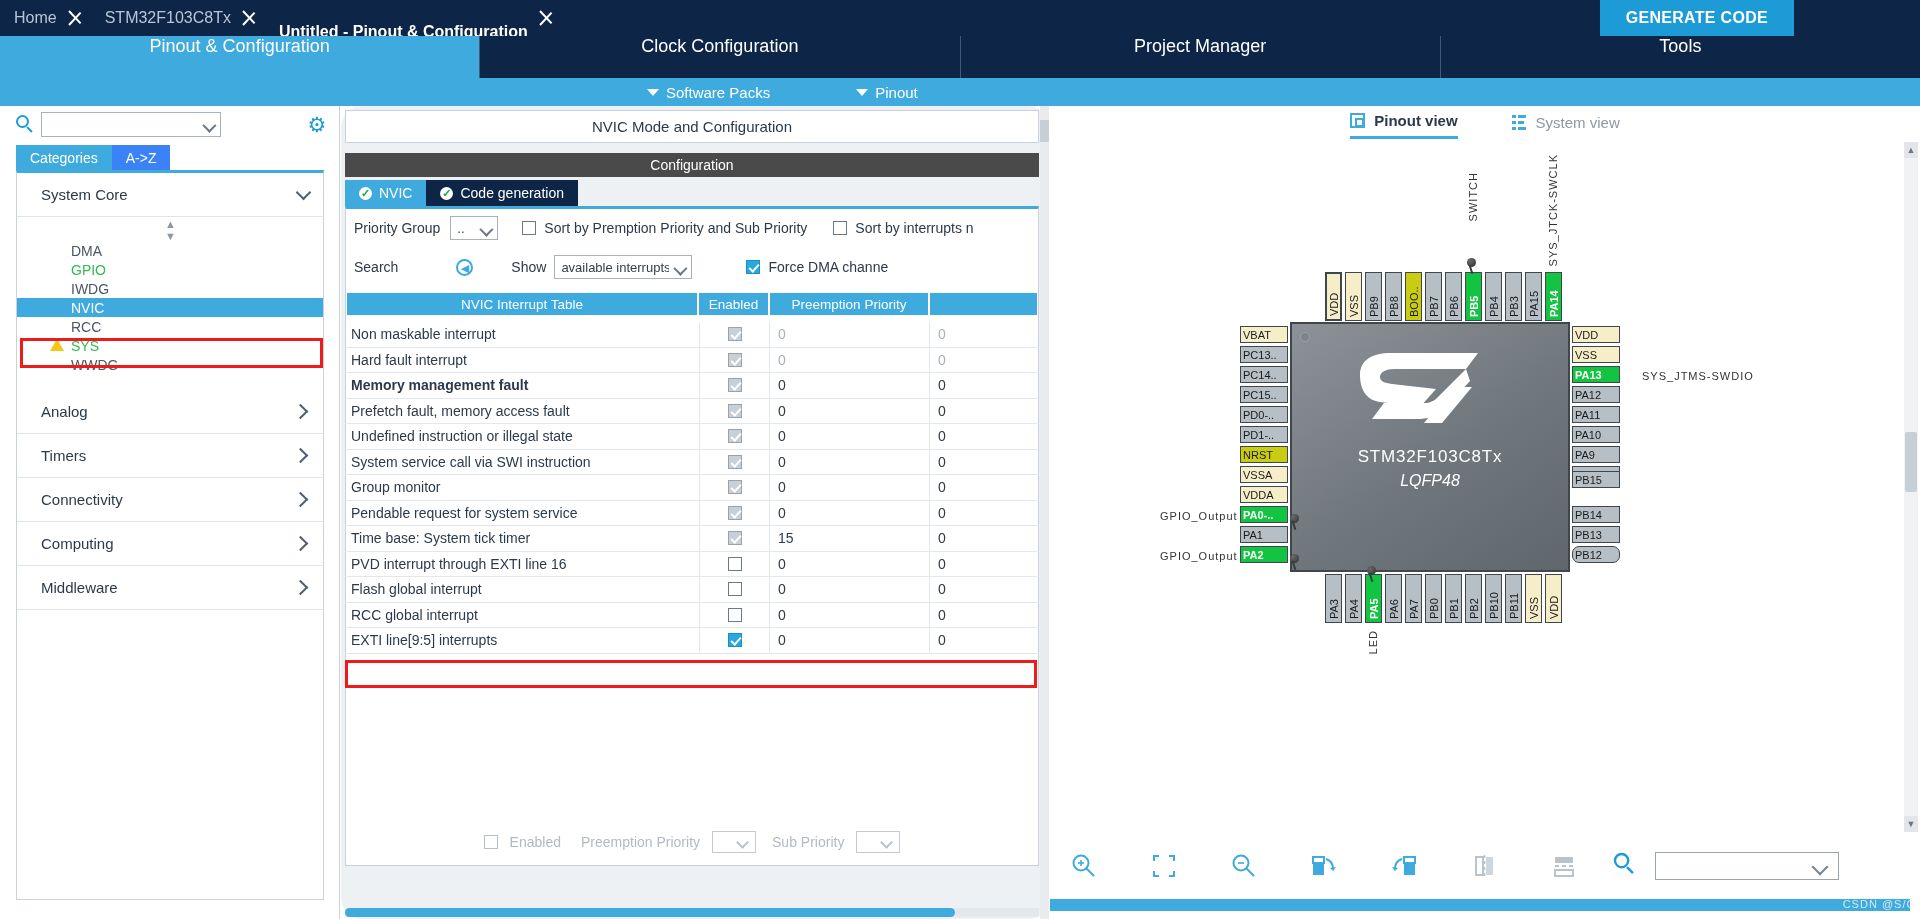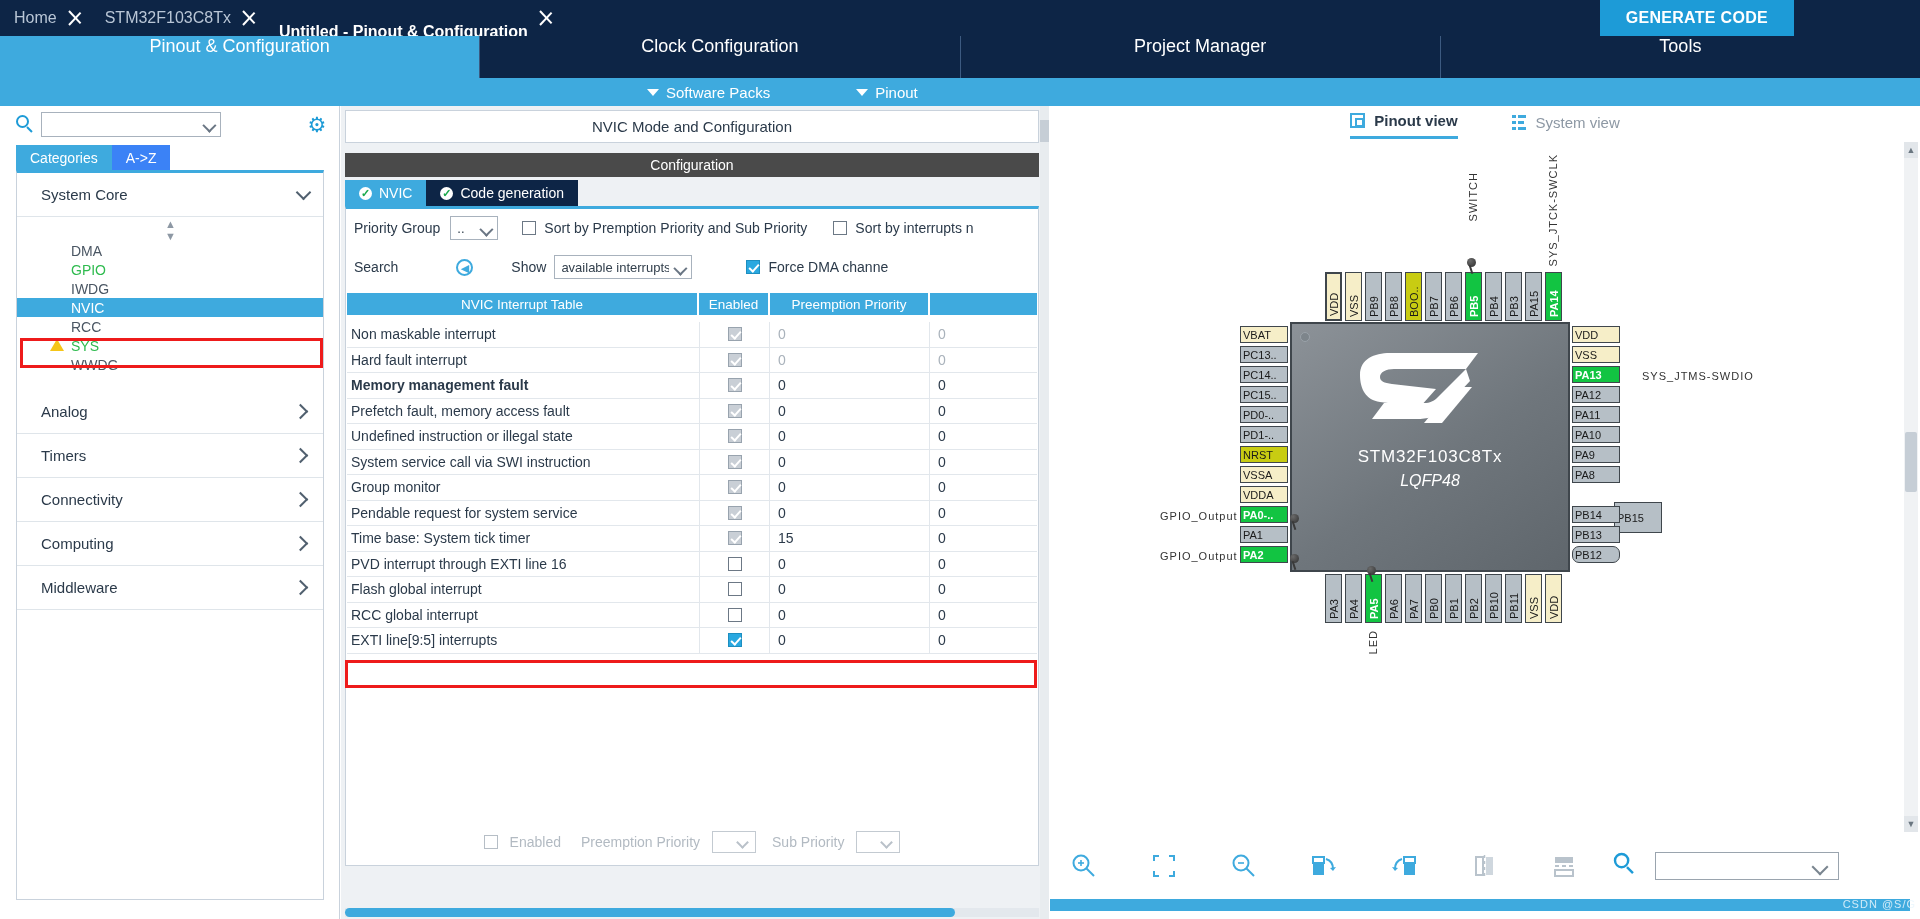--- a/index.html
+++ b/index.html
@@ -72,20 +72,21 @@
   }
 
   
   .pane-left {
     position: absolute; left: 0; top: 106px; width: 340px; height: 813px;
     background: #ffffff; border-right: 1px solid #c9d2dc;
   }
   .pane-mid {
     position: absolute; left: 341px; top: 106px; width: 708px; height: 813px;
     background: #eef1f4;
+    border-radius: 21px;
   }
   .pane-right {
     position: absolute; left: 1050px; top: 106px; width: 870px; height: 813px;
     background: #ffffff;
   }
 
   
   .searchrow {
     position: absolute; left: 0; top: 0; width: 340px; height: 36px;
     display: flex; align-items: center; padding: 0 8px;
@@ -824,21 +825,21 @@
         </div>
       <div class="pin h" style="left:522px; top:284px; width:48px; height:17px;">
           <span>PA10</span>
         </div>
       <div class="pin h" style="left:522px; top:304px; width:48px; height:17px;">
           <span>PA9</span>
         </div>
       <div class="pin h" style="left:522px; top:324px; width:48px; height:17px;">
           <span>PA8</span>
         </div>
-      <div class="pin h" style="left:522px; top:360px; width:48px; height:31px;margin-left:42px;">
+      <div class="pin h" style="left:522px; top:329px; width:48px; height:17px;">
           <span>PB15</span>
         </div>
       <div class="pin h" style="left:522px; top:364px; width:48px; height:17px;">
           <span>PB14</span>
         </div>
       <div class="pin h" style="left:522px; top:384px; width:48px; height:17px;">
           <span>PB13</span>
         </div>
       <div class="pin h" style="left:522px; top:404px; width:48px; height:17px;border-radius:7px;">
           <span>PB12</span>

